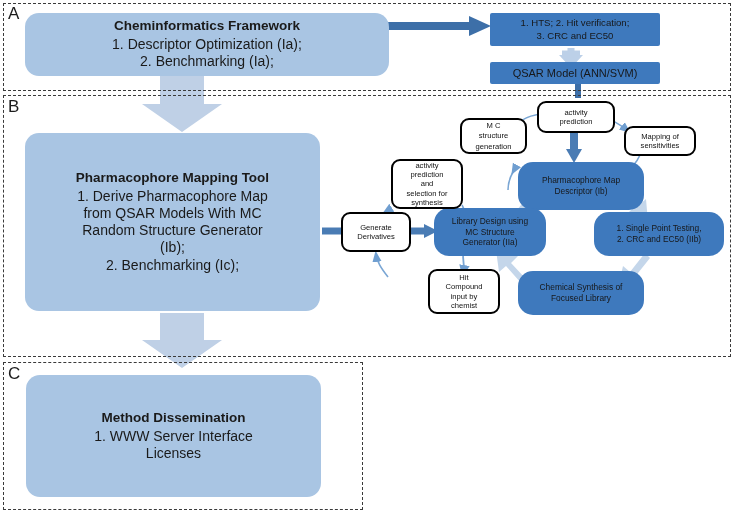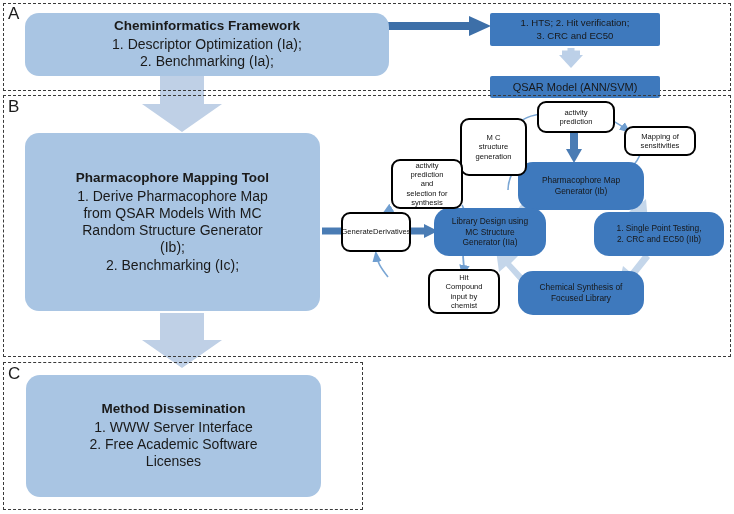--- a/index.html
+++ b/index.html
@@ -16,21 +16,21 @@
           color:#1a1a1a;text-align:center;}
   .bigbox .ttl{font-weight:bold;font-size:13.5px;line-height:1.25;margin-bottom:1px;}
   .bigbox .ln{font-size:14px;line-height:1.22;}
 
   
   .dbox{position:absolute;background:#3e79bd;border-radius:15px;box-sizing:border-box;
         display:flex;align-items:center;justify-content:center;text-align:center;
         color:#17181a;font-size:8.4px;line-height:1.3;padding:2px 4px;}
   .dbox.sharp{border-radius:2px;text-align:center;}
   .dbox.t11{font-size:9.6px;}
-  .dbox.t12{font-size:11px;margin-top:14px;}
+  .dbox.t12{font-size:11px;}
 
   
   .wbox{position:absolute;background:#ffffff;border:2.2px solid #000;border-radius:9px;
         box-sizing:border-box;display:flex;align-items:center;justify-content:center;
         text-align:center;color:#111;font-size:7.6px;line-height:1.22;padding:1px 12px;}
 
   
   .svgl{position:absolute;left:0;top:0;width:734px;height:514px;pointer-events:none;}
 </style>
 </head>
@@ -151,21 +151,21 @@
     <div class="ttl">Pharmacophore Mapping Tool</div>
     <div class="ln">1. Derive Pharmacophore Map</div>
     <div class="ln">from QSAR Models With MC</div>
     <div class="ln">Random Structure Generator</div>
     <div class="ln">(Ib);</div>
     <div class="ln">2. Benchmarking (Ic);</div>
   </div>
 
   <div class="dbox" style="left:518px;top:162px;width:126px;height:48px;flex-direction:column;">
     <div>Pharmacophore Map</div>
-    <div>Generator (Ib)</div>
+    <div>Descriptor (Ib)</div>
   </div>
 
   <div class="dbox" style="left:594px;top:212px;width:130px;height:44px;flex-direction:column;">
     <div>1. Single Point Testing,</div>
     <div>2. CRC and EC50  (IIb)</div>
   </div>
 
   <div class="dbox" style="left:434px;top:208px;width:112px;height:48px;flex-direction:column;">
     <div>Library Design using</div>
     <div>MC Structure</div>
@@ -175,54 +175,53 @@
   <div class="dbox" style="left:518px;top:271px;width:126px;height:44px;flex-direction:column;">
     <div>Chemical Synthesis of</div>
     <div>Focused Library</div>
   </div>
 
   <div class="wbox" style="left:537px;top:101px;width:78px;height:32px;flex-direction:column;">
     <div>activity</div>
     <div>prediction</div>
   </div>
 
-  <div class="wbox" style="left:460px;top:118px;width:67px;height:58px;flex-direction:column;">
+  <div class="wbox" style="left:460px;top:118px;width:67px;height:36px;flex-direction:column;justify-content:space-between;">
     <div>M C</div>
     <div>structure</div>
     <div>generation</div>
   </div>
 
   <div class="wbox" style="left:624px;top:126px;width:72px;height:30px;flex-direction:column;">
     <div>Mapping of</div>
     <div>sensitivities</div>
   </div>
 
   <div class="wbox" style="left:391px;top:159px;width:72px;height:50px;flex-direction:column;">
     <div>activity</div>
     <div>prediction</div>
     <div>and</div>
     <div>selection for</div>
     <div>synthesis</div>
   </div>
 
-  <div class="wbox" style="left:341px;top:212px;width:70px;height:40px;">
+  <div class="wbox" style="left:341px;top:212px;width:70px;height:40px;flex-direction:column;">
     <div>Generate</div>
     <div>Derivatives</div>
   </div>
 
   <div class="wbox" style="left:396px;top:269px;width:72px;height:45px;flex-direction:column;margin-left:32px;">
     <div>Hit</div>
     <div>Compound</div>
     <div>input by</div>
     <div>chemist</div>
   </div>
 
   <div class="panel" style="left:3px;top:362px;width:360px;height:148px;"></div>
   <div class="panel-letter" style="left:8px;top:365px;">C</div>
 
   <div class="bigbox" style="left:26px;top:375px;width:295px;height:122px;">
     <div class="ttl">Method Dissemination</div>
     <div class="ln">1. WWW Server Interface</div>
-    <div class="ln">2. Free Academic Software</div>
     <div class="ln">Licenses</div>
   </div>
 
 </div>
 
 </body></html>

